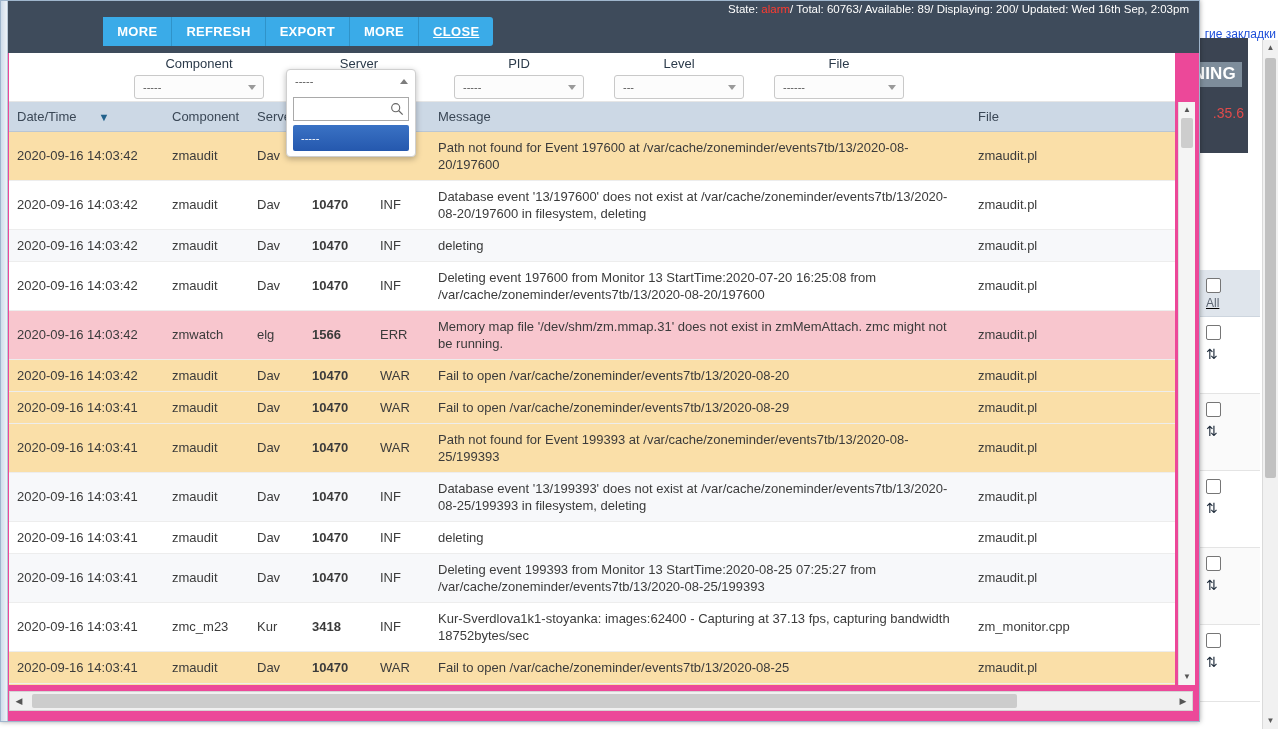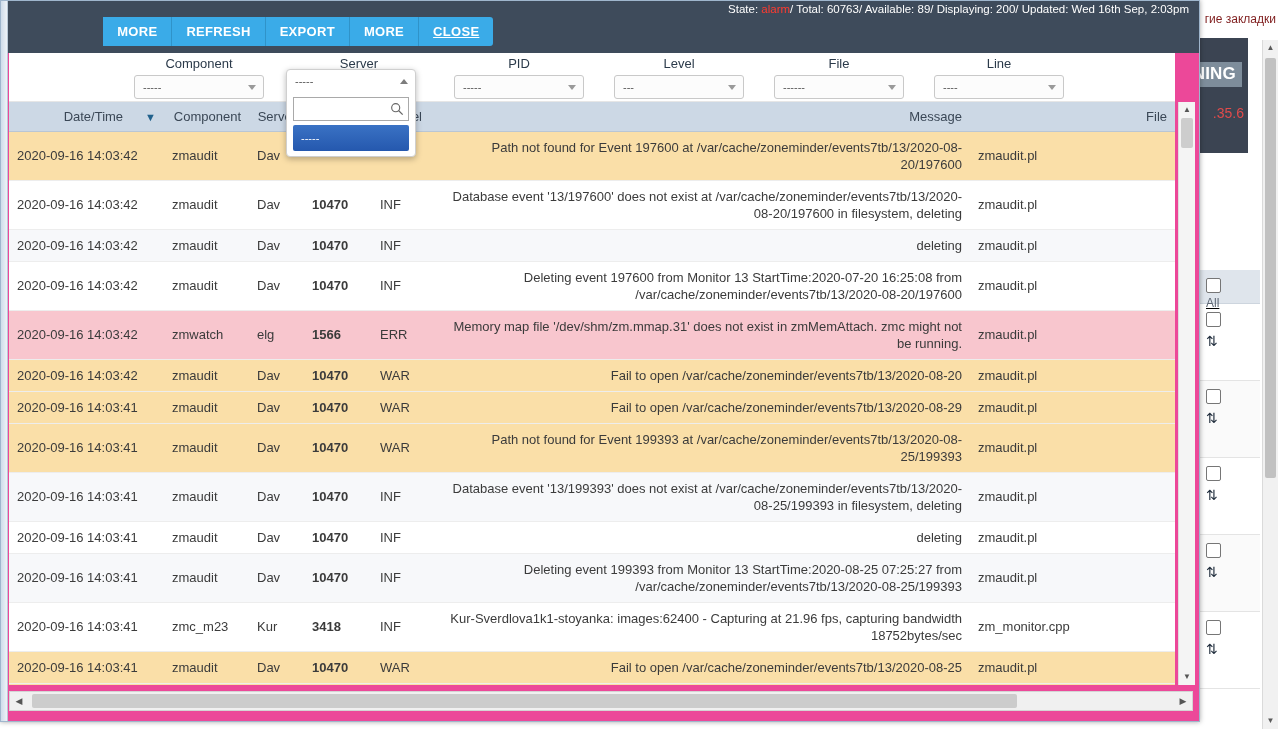--- a/index.html
+++ b/index.html
@@ -10,22 +10,22 @@
     font-family: "Liberation Sans", sans-serif;
     background: #ffffff;
   }
 
   
   #bg-page {
     position: absolute; inset: 0;
     background: #ffffff;
   }
   #bg-bookmarks {
-    position: absolute; top: 12px; right: 4px;
-    font-size: 12px; color: #7f1d1d;
+    position: absolute; top: 27px; right: 4px;
+    font-size: 12px; color: #1d4ed8;
     white-space: nowrap;
   }
   #bg-dark-panel {
     position: absolute; top: 38px; right: 32px;
     width: 78px; height: 115px;
     background: #3b4452;
   }
   #bg-running-badge {
     position: absolute; top: 62px; right: 38px;
     background: rgba(150,166,180,0.75);
@@ -57,21 +57,21 @@
   
   #bg-list {
     position: absolute; top: 270px; right: 20px; width: 60px;
   }
   .bg-list-row {
     height: 77px;
     border-bottom: 1px solid #e4e4e4;
     padding: 8px 0 0 6px;
     position: relative;
   }
-  .bg-list-row.hdr { height: 34px; background: #dfe5ec; border-bottom: 1px solid #cdd5de; text-decoration: underline; }
+  .bg-list-row.hdr { height: 47px; background: #dfe5ec; border-bottom: 1px solid #cdd5de; text-decoration: underline; }
   .bg-list-row.alt { background: #fafafa; }
   .bg-cb {
     width: 15px; height: 15px;
     border: 1px solid #767676; background: #fff;
     border-radius: 2px; display: block;
   }
   .bg-lbl { font-size: 12px; color: #5d6673; margin-top: 3px; display: block; }
   .bg-sort { font-size: 14px; color: #1b2838; margin-top: 6px; display: block; letter-spacing: -1px; }
 
   
@@ -217,21 +217,21 @@
   table.log {
     border-collapse: collapse;
     width: 100%;
     table-layout: fixed;
   }
   table.log thead th {
     background: #ccd8e5;
     color: #3a4756;
     font-size: 13px;
     font-weight: normal;
-    text-align: right;
+    text-align: left;
     height: 29px;
     padding: 0 8px;
     border-bottom: 1px solid #b9c6d4;
     white-space: nowrap;
   }
   .sort-caret {
     display: inline-block;
     margin-left: 22px;
     color: #21618c;
     font-size: 11px;
@@ -248,21 +248,21 @@
   tr.lvl-war td { background: #fadfa8; }
   tr.lvl-err td { background: #f8c6ce; }
   tr.lvl-inf td { background: #ffffff; }
   tr.lvl-inf.alt td { background: #f7f8fa; }
 
   .c-dt   { width: 155px; }
   .c-comp { width: 85px; }
   .c-srv  { width: 55px; }
   .c-pid  { width: 68px; font-weight: bold; }
   .c-lvl  { width: 58px; }
-  .c-msg  { width: auto; text-align: right; }
+  .c-msg  { width: auto; }
   .c-file { width: 205px; }
 
   
   #v-scroll {
     position: absolute; right: 4px; top: 101px; bottom: 36px;
     width: 17px;
     background: #f4f4f4;
     border-left: 1px solid #dedede;
   }
   #v-scroll .vthumb {
@@ -383,27 +383,20 @@
     </div>
 
     <div class="filter-col" style="left:755px;width:150px;">
       <span class="filter-label">File</span>
       <span class="filter-select">
         <span>------</span>
         <span class="caret"></span>
       </span>
     </div>
 
-    <div class="filter-col" style="left:915px;width:150px;">
-      <span class="filter-label">Line</span>
-      <span class="filter-select">
-        <span>----</span>
-        <span class="caret"></span>
-      </span>
-    </div>
   </div>
 
   <div id="server-dropdown">
     <div class="dd-head">
       <span>-----</span>
       <span class="caret-up"></span>
     </div>
     <div id="dd-search-wrap">
       <input id="dd-search" type="text" value="" style="">
       <svg id="dd-search-icon" viewBox="0 0 16 16">
@@ -528,21 +521,21 @@
             <td class="c-lvl">INF</td>
             <td class="c-msg">Deleting event 199393 from Monitor 13 StartTime:2020-08-25 07:25:27 from /var/cache/zoneminder/events7tb/13/2020-08-25/199393</td>
             <td class="c-file">zmaudit.pl</td>
           </tr>
           <tr class="lvl-inf">
             <td class="c-dt">2020-09-16 14:03:41</td>
             <td class="c-comp">zmc_m23</td>
             <td class="c-srv">Kur</td>
             <td class="c-pid">3418</td>
             <td class="c-lvl">INF</td>
-            <td class="c-msg">Kur-Sverdlova1k1-stoyanka: images:62400 - Capturing at 21.96 fps, capturing bandwidth 18752bytes/sec</td>
+            <td class="c-msg">Kur-Sverdlova1k1-stoyanka: images:62400 - Capturing at 37.13 fps, capturing bandwidth 18752bytes/sec</td>
             <td class="c-file">zm_monitor.cpp</td>
           </tr>
           <tr class="lvl-war">
             <td class="c-dt">2020-09-16 14:03:41</td>
             <td class="c-comp">zmaudit</td>
             <td class="c-srv">Dav</td>
             <td class="c-pid">10470</td>
             <td class="c-lvl">WAR</td>
             <td class="c-msg">Fail to open /var/cache/zoneminder/events7tb/13/2020-08-25</td>
             <td class="c-file">zmaudit.pl</td>

